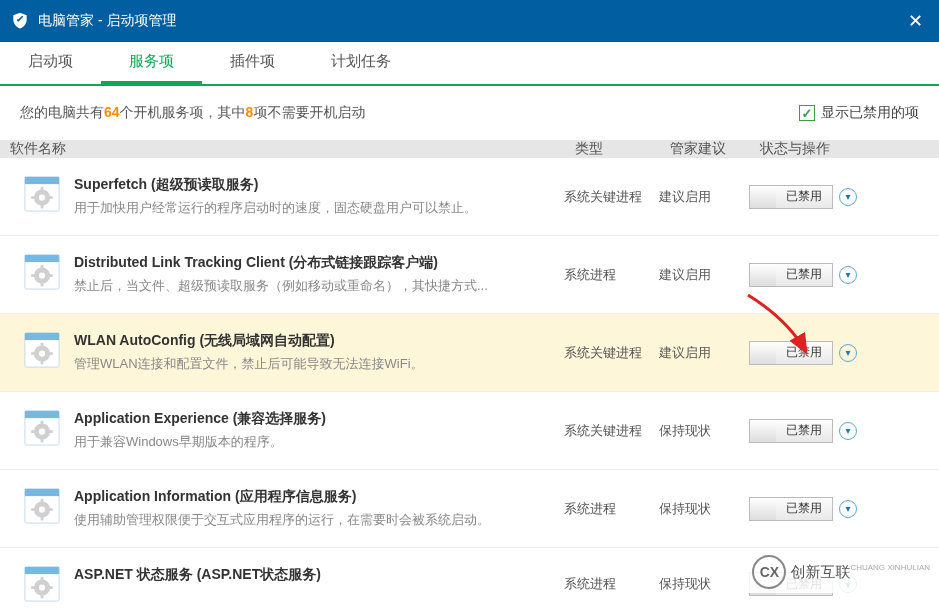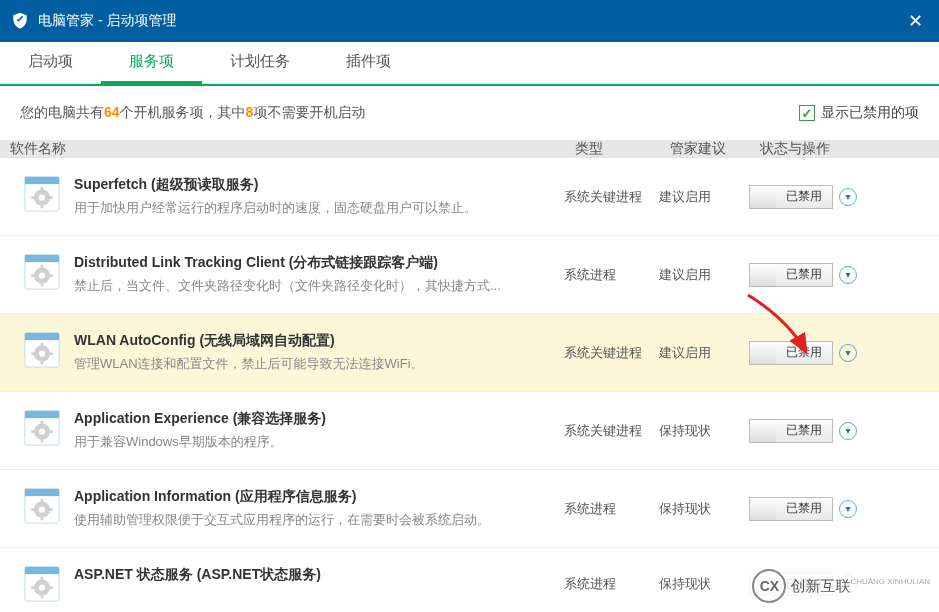--- a/index.html
+++ b/index.html
@@ -27,41 +27,41 @@
   .item-title { font-size: 14px; color: #333; font-weight: bold; margin-bottom: 5px; }
   .item-desc { font-size: 13px; color: #888; }
   .item-type { flex: 0 0 95px; font-size: 13px; color: #555; align-self: center; }
   .item-suggest { flex: 0 0 90px; font-size: 13px; color: #555; align-self: center; }
   .item-action { flex: 1; display: flex; align-items: center; gap: 6px; align-self: center; }
   .switch { display: flex; border: 1px solid #bbb; height: 24px; cursor: pointer; }
   .switch-off { width: 26px; background: linear-gradient(#fff,#ddd); }
   .switch-label { width: 56px; background: linear-gradient(#fdfdfd,#e8e8e8); display: flex; align-items: center; justify-content: center; font-size: 12px; color: #333; }
   .dropdown-btn { width: 18px; height: 18px; border: 1px solid #5aa9d8; border-radius: 50%; display: flex; align-items: center; justify-content: center; cursor: pointer; color: #1f78b8; font-size: 10px; }
   .arrow-svg { position: absolute; left: 738px; top: 290px; pointer-events: none; }
-  .watermark { position: absolute; right: 5px; bottom: 5px; display: flex; align-items: center; color: #888; font-size: 12px; background: rgba(255,255,255,.85); padding: 4px; }
+  .watermark { position: absolute; right: 5px; bottom: 19px; display: flex; align-items: center; color: #888; font-size: 12px; background: rgba(255,255,255,.85); padding: 4px; }
   .watermark-text { display: flex; flex-direction: row; line-height: 1.1; margin-left: 4px;}
   .cx-logo { width: 34px; height: 34px; border: 2px solid #888; border-radius: 50%; display: flex; align-items: center; justify-content: center; font-weight: bold; color: #666; font-size: 14px;}
 </style>
 </head>
 <body>
 
 <div class="titlebar">
   <svg width="20" height="20" viewBox="0 0 24 24">
       <path fill="#fff" d="M12 2l8 3v5c0 5-3.4 9.7-8 11-4.6-1.3-8-6-8-11V5l8-3z"></path>
       <path fill="#005ea1" d="M10 13l-2-2 1.4-1.4L10 10.2l4.6-4.6L16 7l-6 6z"></path>
     </svg>
   <span>电脑管家 - 启动项管理</span>
   <span class="close">✕</span>
 </div>
 
 <div class="tabs">
   <div class="tab">启动项</div>
   <div class="tab active">服务项</div>
+  <div class="tab">插件项</div>
   <div class="tab">计划任务</div>
-  <div class="tab">插件项</div>
 </div>
 
 <div class="infobar">
   <span>您的电脑共有 </span>
   <span class="hl">64</span>
   <span> 个开机服务项，其中 </span>
   <span class="hl">8</span>
   <span> 项不需要开机启动</span>
   <label class="checkbox-group">
     <span class="chk">✓</span>
@@ -112,21 +112,21 @@
   <circle cx="20" cy="24" r="3.5" fill="#fff"></circle>
   <g fill="#d0d0d0">
           <rect x="18.5" y="12" width="3" height="4"></rect>
           <rect x="18.5" y="32" width="3" height="4"></rect>
           <rect x="8" y="22.5" width="4" height="3"></rect>
           <rect x="28" y="22.5" width="4" height="3"></rect>
         </g>
 </svg>
       <div class="item-body">
        <div class="item-title">Distributed Link Tracking Client (分布式链接跟踪客户端)</div>
-       <div class="item-desc">禁止后，当文件、文件夹路径变化时（文件夹路径变化时），其快捷方式...</div>
+       <div class="item-desc">禁止后，当文件、超级预读取服务（例如移动或重命名），其快捷方式...</div>
      </div>
      <div class="item-type">系统进程</div>
      <div class="item-suggest">建议启用</div>
      <div class="item-action">
        <div class="switch">
          <div class="switch-off"></div>
          <div class="switch-label">已禁用</div>
        </div>
        <div class="dropdown-btn">▾</div>
      </div>

